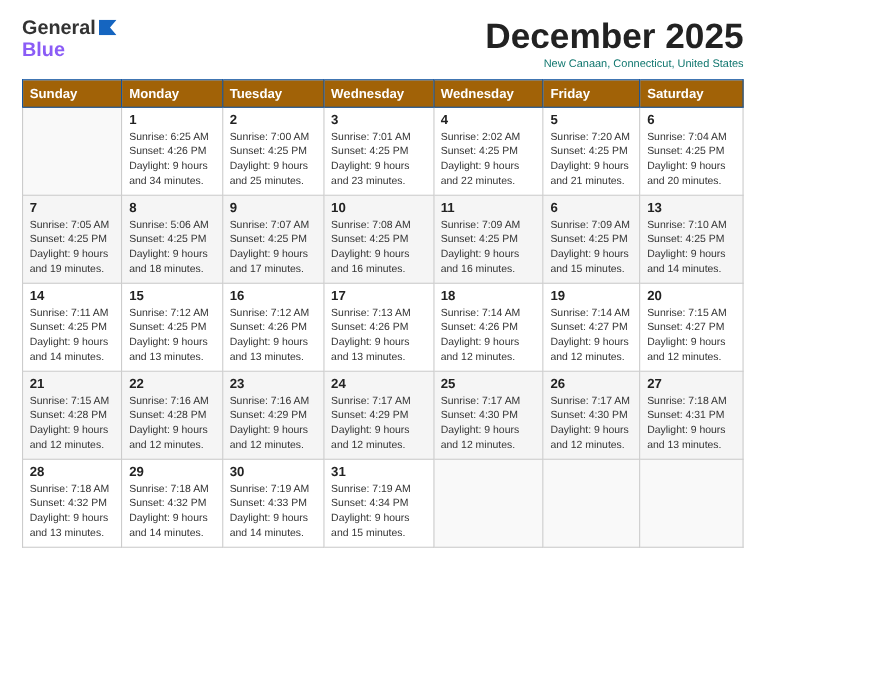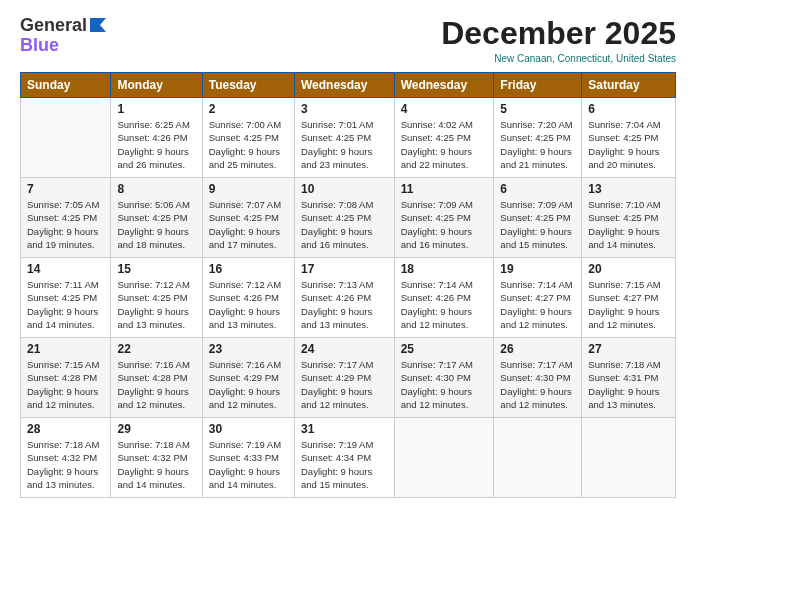--- a/index.html
+++ b/index.html
@@ -127,21 +127,21 @@
       </tr>
     </thead>
     <tbody id="calendar-body">
     <tr>
           <td class="empty-cell"></td>
           <td>
           <span class="day-number">1</span>
           <div class="day-info">
             <div>Sunrise: 6:25 AM</div>
             <div>Sunset: 4:26 PM</div>
-            <div>Daylight: 9 hours and 26 minutes.</div>
+            <div>Daylight: 9 hours and 34 minutes.</div>
           </div>
         </td>
           <td>
           <span class="day-number">2</span>
           <div class="day-info">
             <div>Sunrise: 7:00 AM</div>
             <div>Sunset: 4:25 PM</div>
             <div>Daylight: 9 hours and 25 minutes.</div>
           </div>
         </td>
@@ -149,21 +149,21 @@
           <span class="day-number">3</span>
           <div class="day-info">
             <div>Sunrise: 7:01 AM</div>
             <div>Sunset: 4:25 PM</div>
             <div>Daylight: 9 hours and 23 minutes.</div>
           </div>
         </td>
           <td>
           <span class="day-number">4</span>
           <div class="day-info">
-            <div>Sunrise: 4:02 AM</div>
+            <div>Sunrise: 2:02 AM</div>
             <div>Sunset: 4:25 PM</div>
             <div>Daylight: 9 hours and 22 minutes.</div>
           </div>
         </td>
           <td>
           <span class="day-number">5</span>
           <div class="day-info">
             <div>Sunrise: 7:20 AM</div>
             <div>Sunset: 4:25 PM</div>
             <div>Daylight: 9 hours and 21 minutes.</div>

